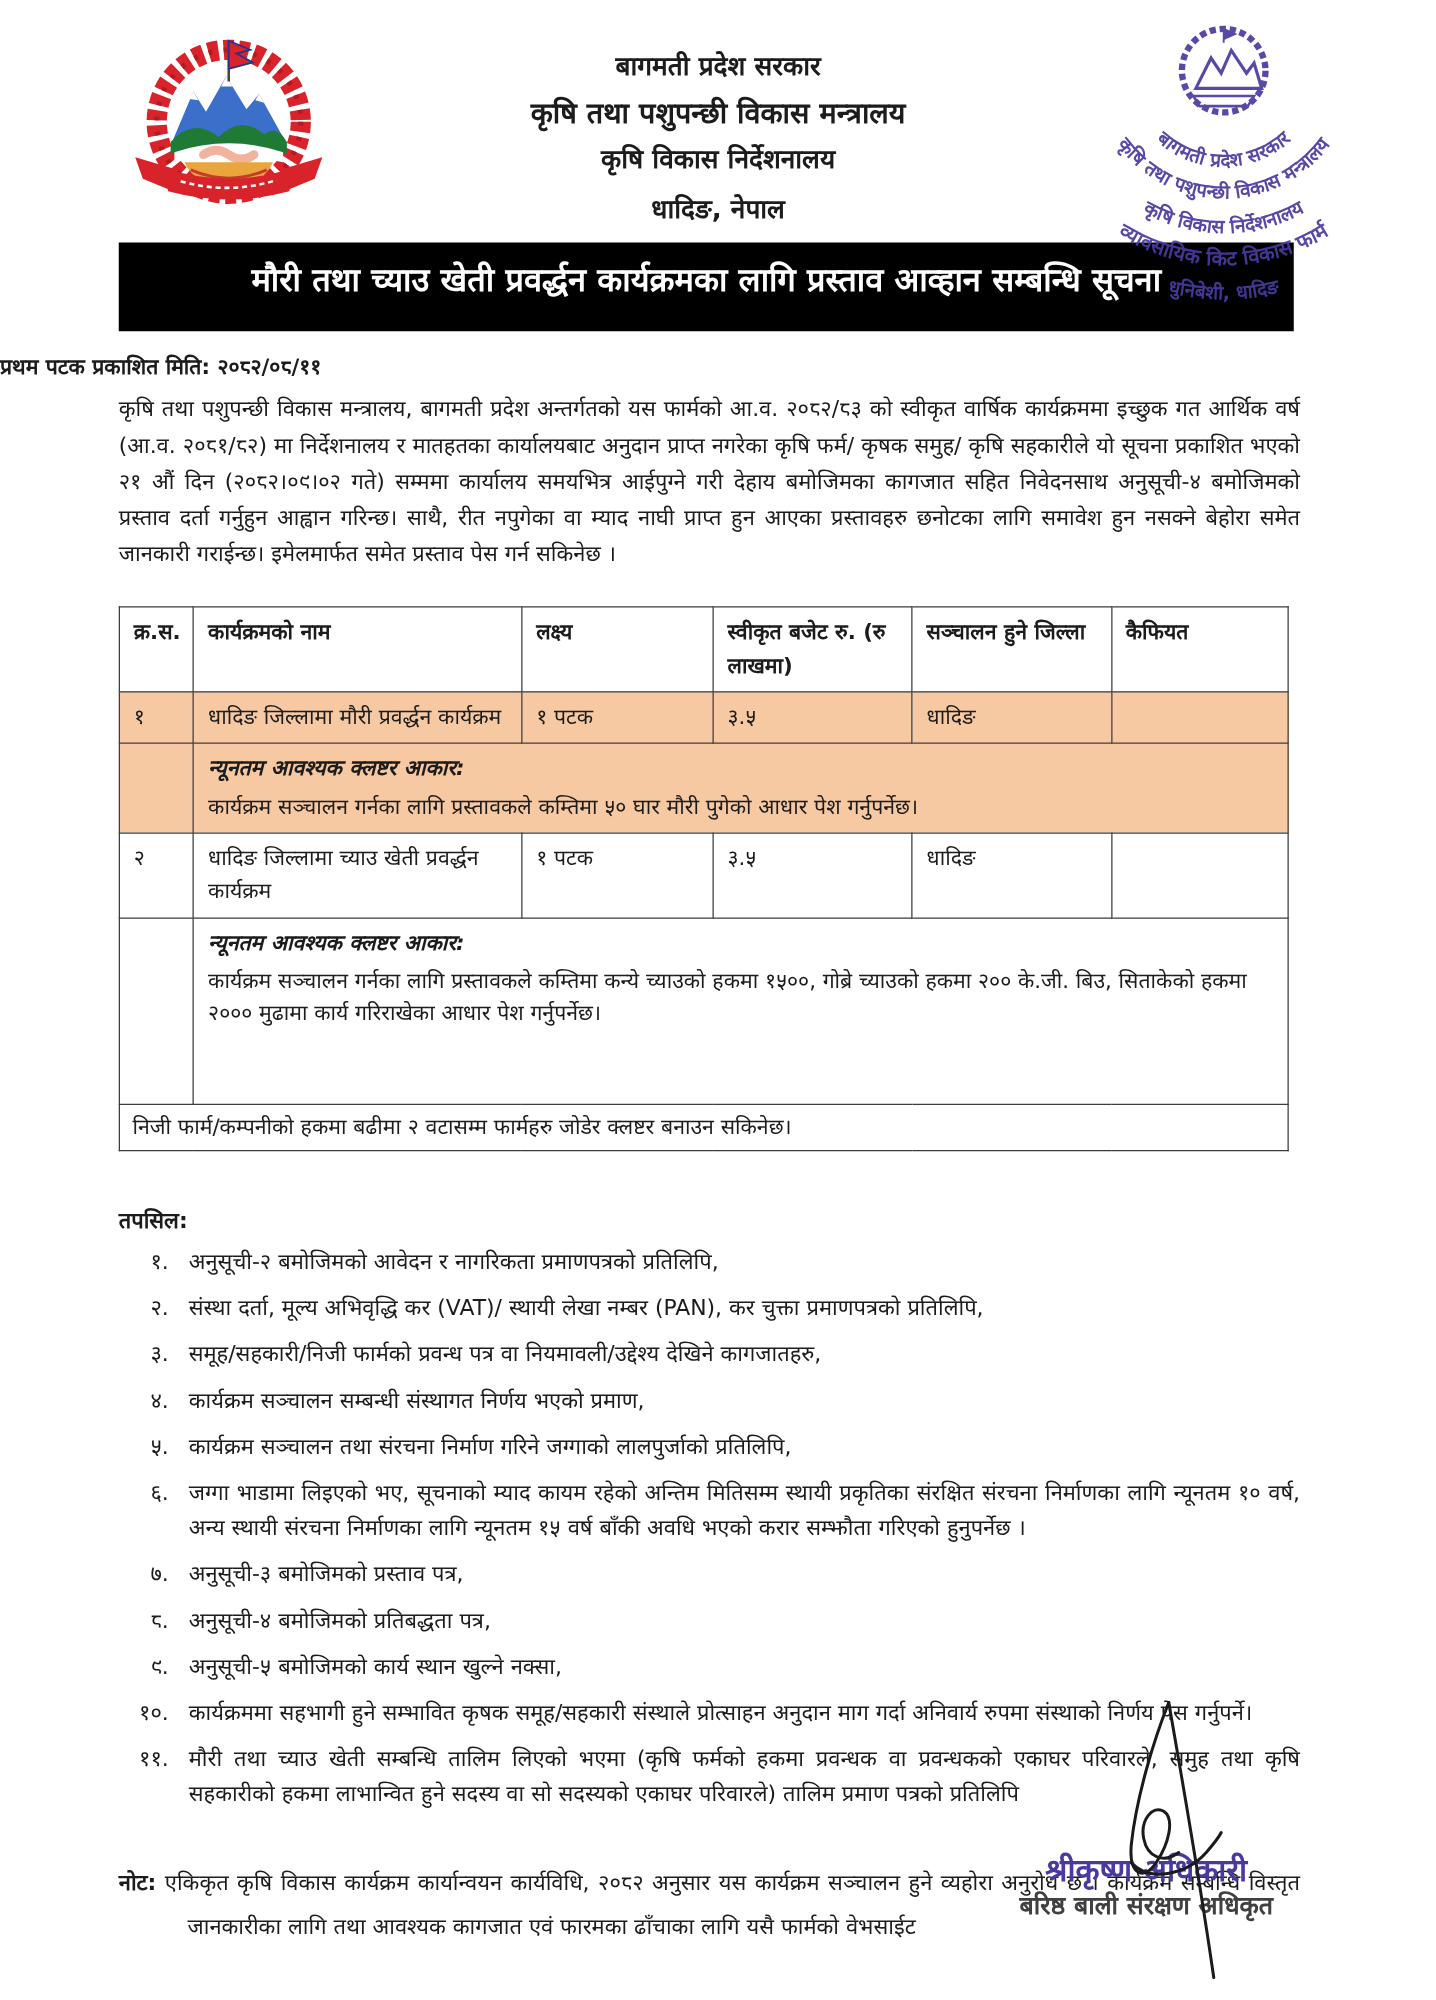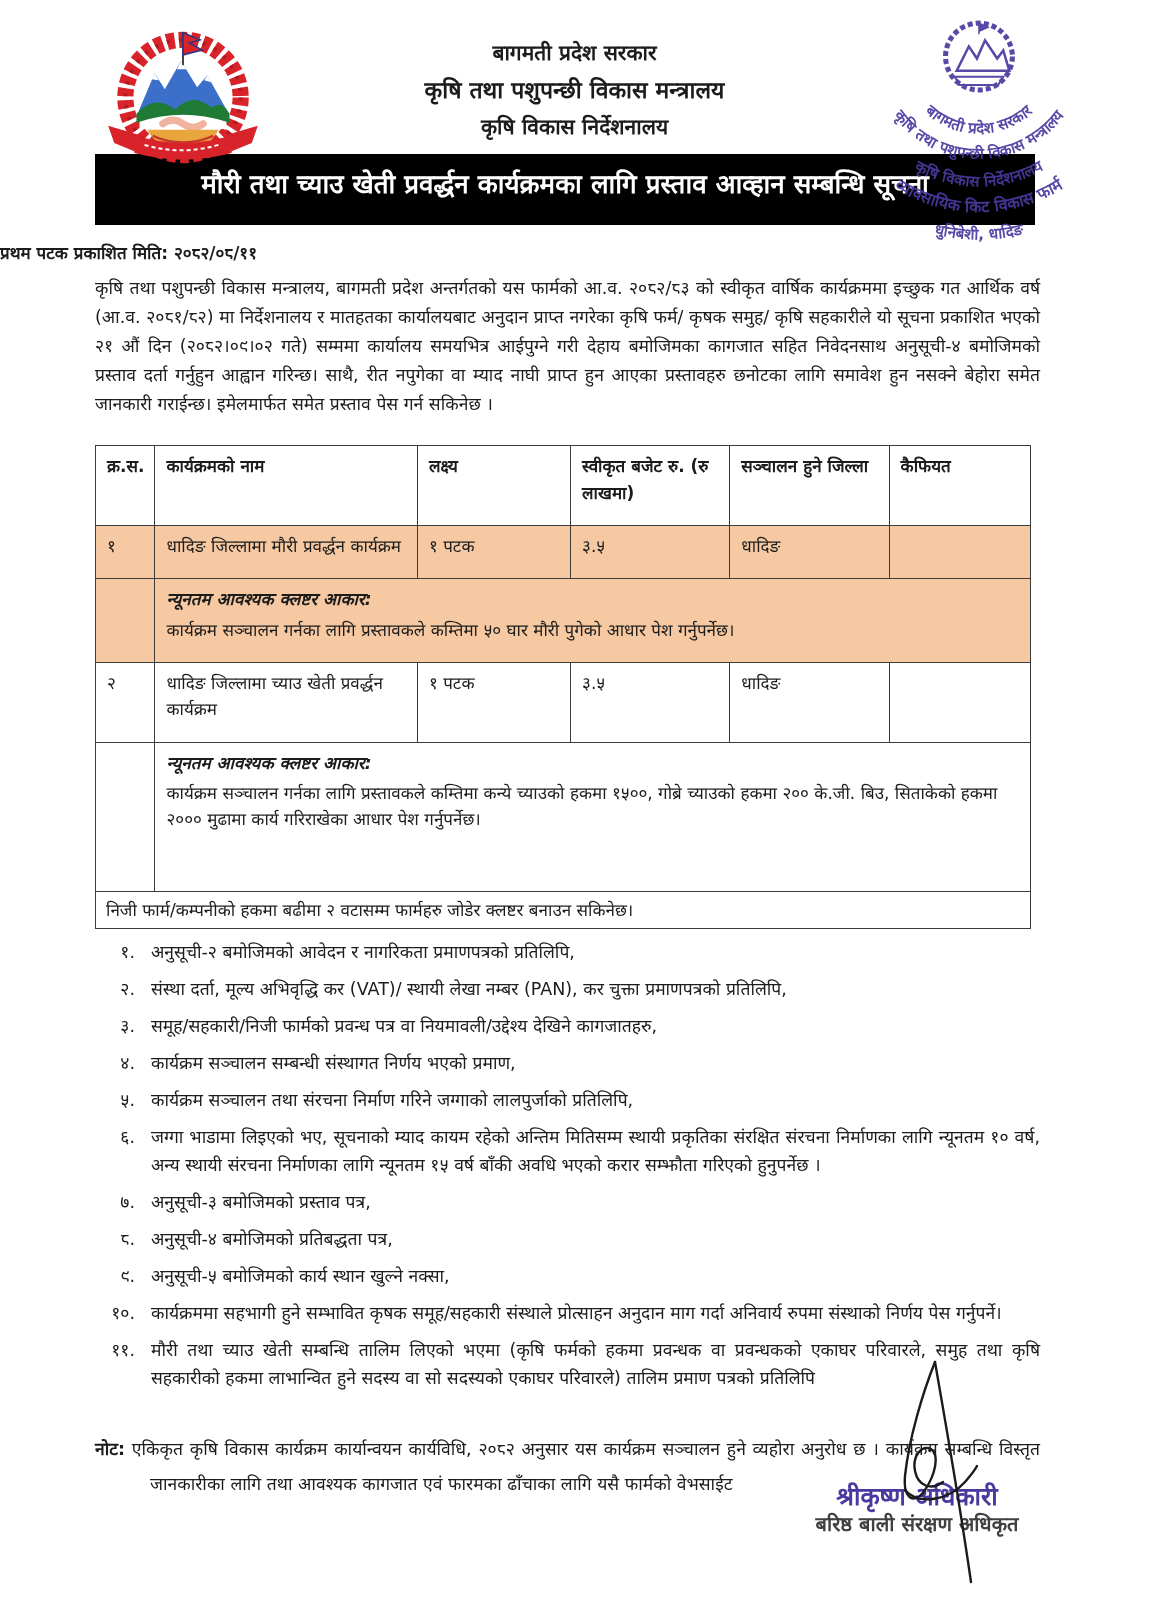--- a/index.html
+++ b/index.html
@@ -39,21 +39,21 @@
   }
   
   table.ptable {
     margin:26px 0 0 95px;
     width:936px;
     border-collapse:collapse;
     font-size:17px;
   }
   .ptable th, .ptable td {
     border:1.6px solid #3c3c3c;
-    padding:7px 10px 19px 11px;
+    padding:7px 10px 7px 11px;
     vertical-align:top;
     text-align:left;
     line-height:1.55;
     font-weight:normal;
   }
   .ptable th { font-weight:bold; height:60px; }
   .hl { background:#f6c9a2; }
   .cell-name { text-align:justify; }
   .cluster-title { font-weight:bold; font-style:italic; }
   .cluster-text { margin-top:4px; }
@@ -126,20 +126,21 @@
       <text font-size="15" text-anchor="middle"><textPath href="#arc1" startOffset="50%">बागमती प्रदेश सरकार</textPath></text>
       <text font-size="15" text-anchor="middle"><textPath href="#arc2" startOffset="50%">कृषि तथा पशुपन्छी विकास मन्त्रालय</textPath></text>
       <text font-size="15" text-anchor="middle"><textPath href="#arc3" startOffset="50%">कृषि विकास निर्देशनालय</textPath></text>
       <text font-size="16" text-anchor="middle"><textPath href="#arc4" startOffset="50%">व्यावसायिक किट विकास फार्म</textPath></text>
       <text font-size="15" text-anchor="middle"><textPath href="#arc5" startOffset="50%">धुनिबेशी, धादिङ</textPath></text>
     </svg>
 
     <div class="h-gov">बागमती प्रदेश सरकार</div>
     <div class="h-min">कृषि तथा पशुपन्छी विकास मन्त्रालय</div>
     <div class="h-dir">कृषि विकास निर्देशनालय</div>
+    <div class="h-place">धादिङ, नेपाल</div>
   </div>
 
   <div class="banner">
     <span>मौरी तथा च्याउ खेती प्रवर्द्धन कार्यक्रमका लागि प्रस्ताव आव्हान सम्बन्धि सूचना</span>
   </div>
 
   <div class="pubdate">प्रथम पटक प्रकाशित मिति: २०८२/०८/११</div>
 
   <p class="intro">कृषि तथा पशुपन्छी विकास मन्त्रालय, बागमती प्रदेश अन्तर्गतको यस फार्मको आ.व. २०८२/८३ को स्वीकृत वार्षिक कार्यक्रममा इच्छुक गत आर्थिक वर्ष (आ.व. २०८१/८२) मा निर्देशनालय र मातहतका कार्यालयबाट अनुदान प्राप्त नगरेका कृषि फर्म/ कृषक समुह/ कृषि सहकारीले यो सूचना प्रकाशित भएको २१ औं दिन (२०८२।०९।०२ गते) सम्ममा कार्यालय समयभित्र आईपुग्ने गरी देहाय बमोजिमका कागजात सहित निवेदनसाथ अनुसूची-४ बमोजिमको प्रस्ताव दर्ता गर्नुहुन आह्वान गरिन्छ। साथै, रीत नपुगेका वा म्याद नाघी प्राप्त हुन आएका प्रस्तावहरु छनोटका लागि समावेश हुन नसक्ने बेहोरा समेत जानकारी गराईन्छ। इमेलमार्फत समेत प्रस्ताव पेस गर्न सकिनेछ ।</p>
 
@@ -185,20 +186,21 @@
         <div class="cluster-text">कार्यक्रम सञ्चालन गर्नका लागि प्रस्तावकले कम्तिमा कन्ये च्याउको हकमा १५००, गोब्रे च्याउको हकमा २०० के.जी. बिउ, सिताकेको हकमा २००० मुढामा कार्य गरिराखेका आधार पेश गर्नुपर्नेछ।</div>
       </td>
     </tr>
 
     <tr class="tfoot">
       <td colspan="6">निजी फार्म/कम्पनीको हकमा बढीमा २ वटासम्म फार्महरु जोडेर क्लष्टर बनाउन सकिनेछ।</td>
     </tr>
   </tbody>
     </table>
 
+  <div class="sec-tapasil">तपसिल:</div>
 
   <ol class="docs">
     <li class="doc-item">
         <span class="num">१.</span>
         <span class="txt">अनुसूची-२ बमोजिमको आवेदन र नागरिकता प्रमाणपत्रको प्रतिलिपि,</span>
       </li>
     <li class="doc-item">
         <span class="num">२.</span>
         <span class="txt">संस्था दर्ता, मूल्य अभिवृद्धि कर (VAT)/ स्थायी लेखा नम्बर (PAN), कर चुक्ता प्रमाणपत्रको प्रतिलिपि,</span>
       </li>

